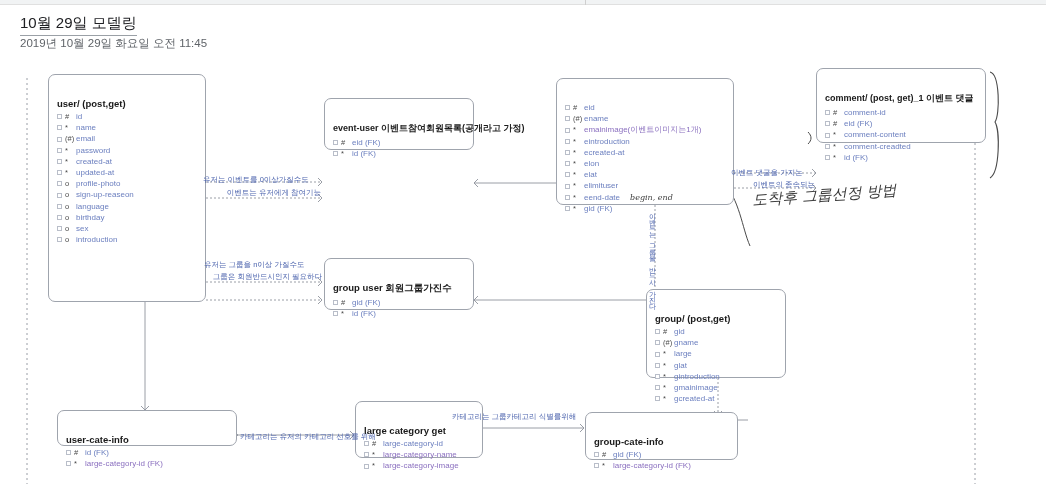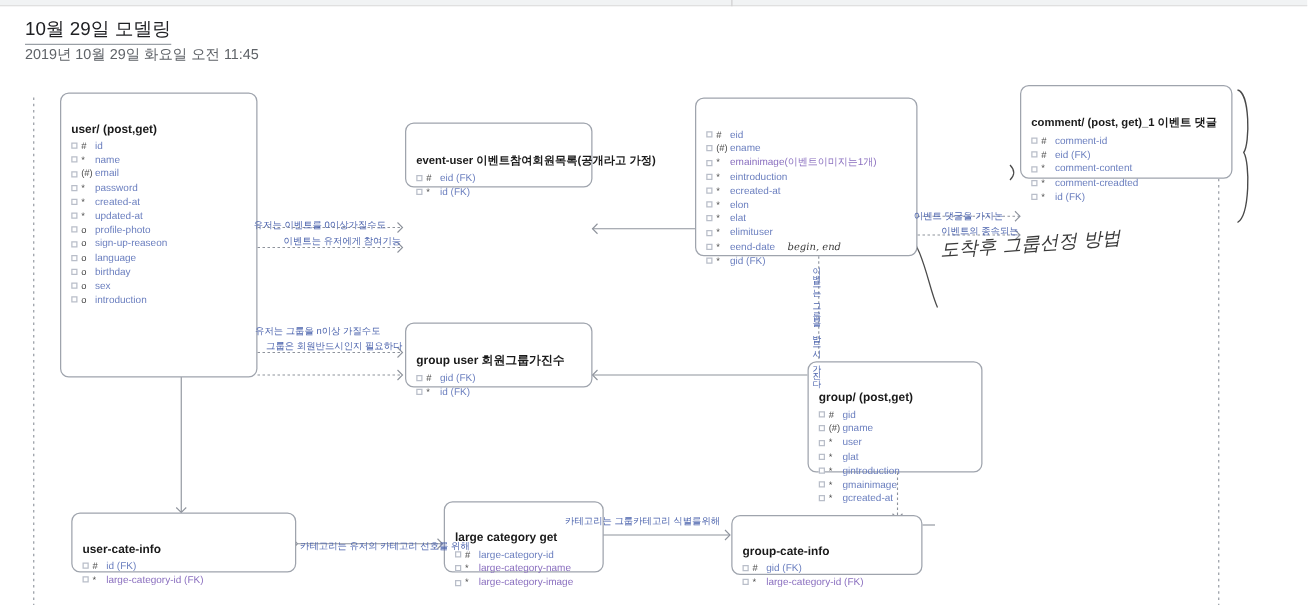--- a/index.html
+++ b/index.html
@@ -345,21 +345,21 @@
           <span class="nm">gid</span>
         </div>
       <div class="attr">
           <span class="chk"></span>
           <span class="mk">(#)</span>
           <span class="nm">gname</span>
         </div>
       <div class="attr">
           <span class="chk"></span>
           <span class="mk">*</span>
-          <span class="nm">user</span>
+          <span class="nm">large</span>
         </div>
       <div class="attr">
           <span class="chk"></span>
           <span class="mk">*</span>
           <span class="nm">glat</span>
         </div>
       <div class="attr">
           <span class="chk"></span>
           <span class="mk">*</span>
           <span class="nm">gintroduction</span>
@@ -370,21 +370,21 @@
           <span class="nm">gmainimage</span>
         </div>
       <div class="attr">
           <span class="chk"></span>
           <span class="mk">*</span>
           <span class="nm">gcreated-at</span>
         </div>
     </div>
   </div>
 
-  <div class="ent" style="left:57px; top:350px; width:180px; height:48px;">
+  <div class="ent" style="left:57px; top:350px; width:180px; height:36px;">
     <div class="ttl">user-cate-info</div>
     <div class="attrs">
       <div class="attr">
           <span class="chk"></span>
           <span class="mk">#</span>
           <span class="nm">id (FK)</span>
         </div>
       <div class="attr">
           <span class="chk"></span>
           <span class="mk">*</span>

